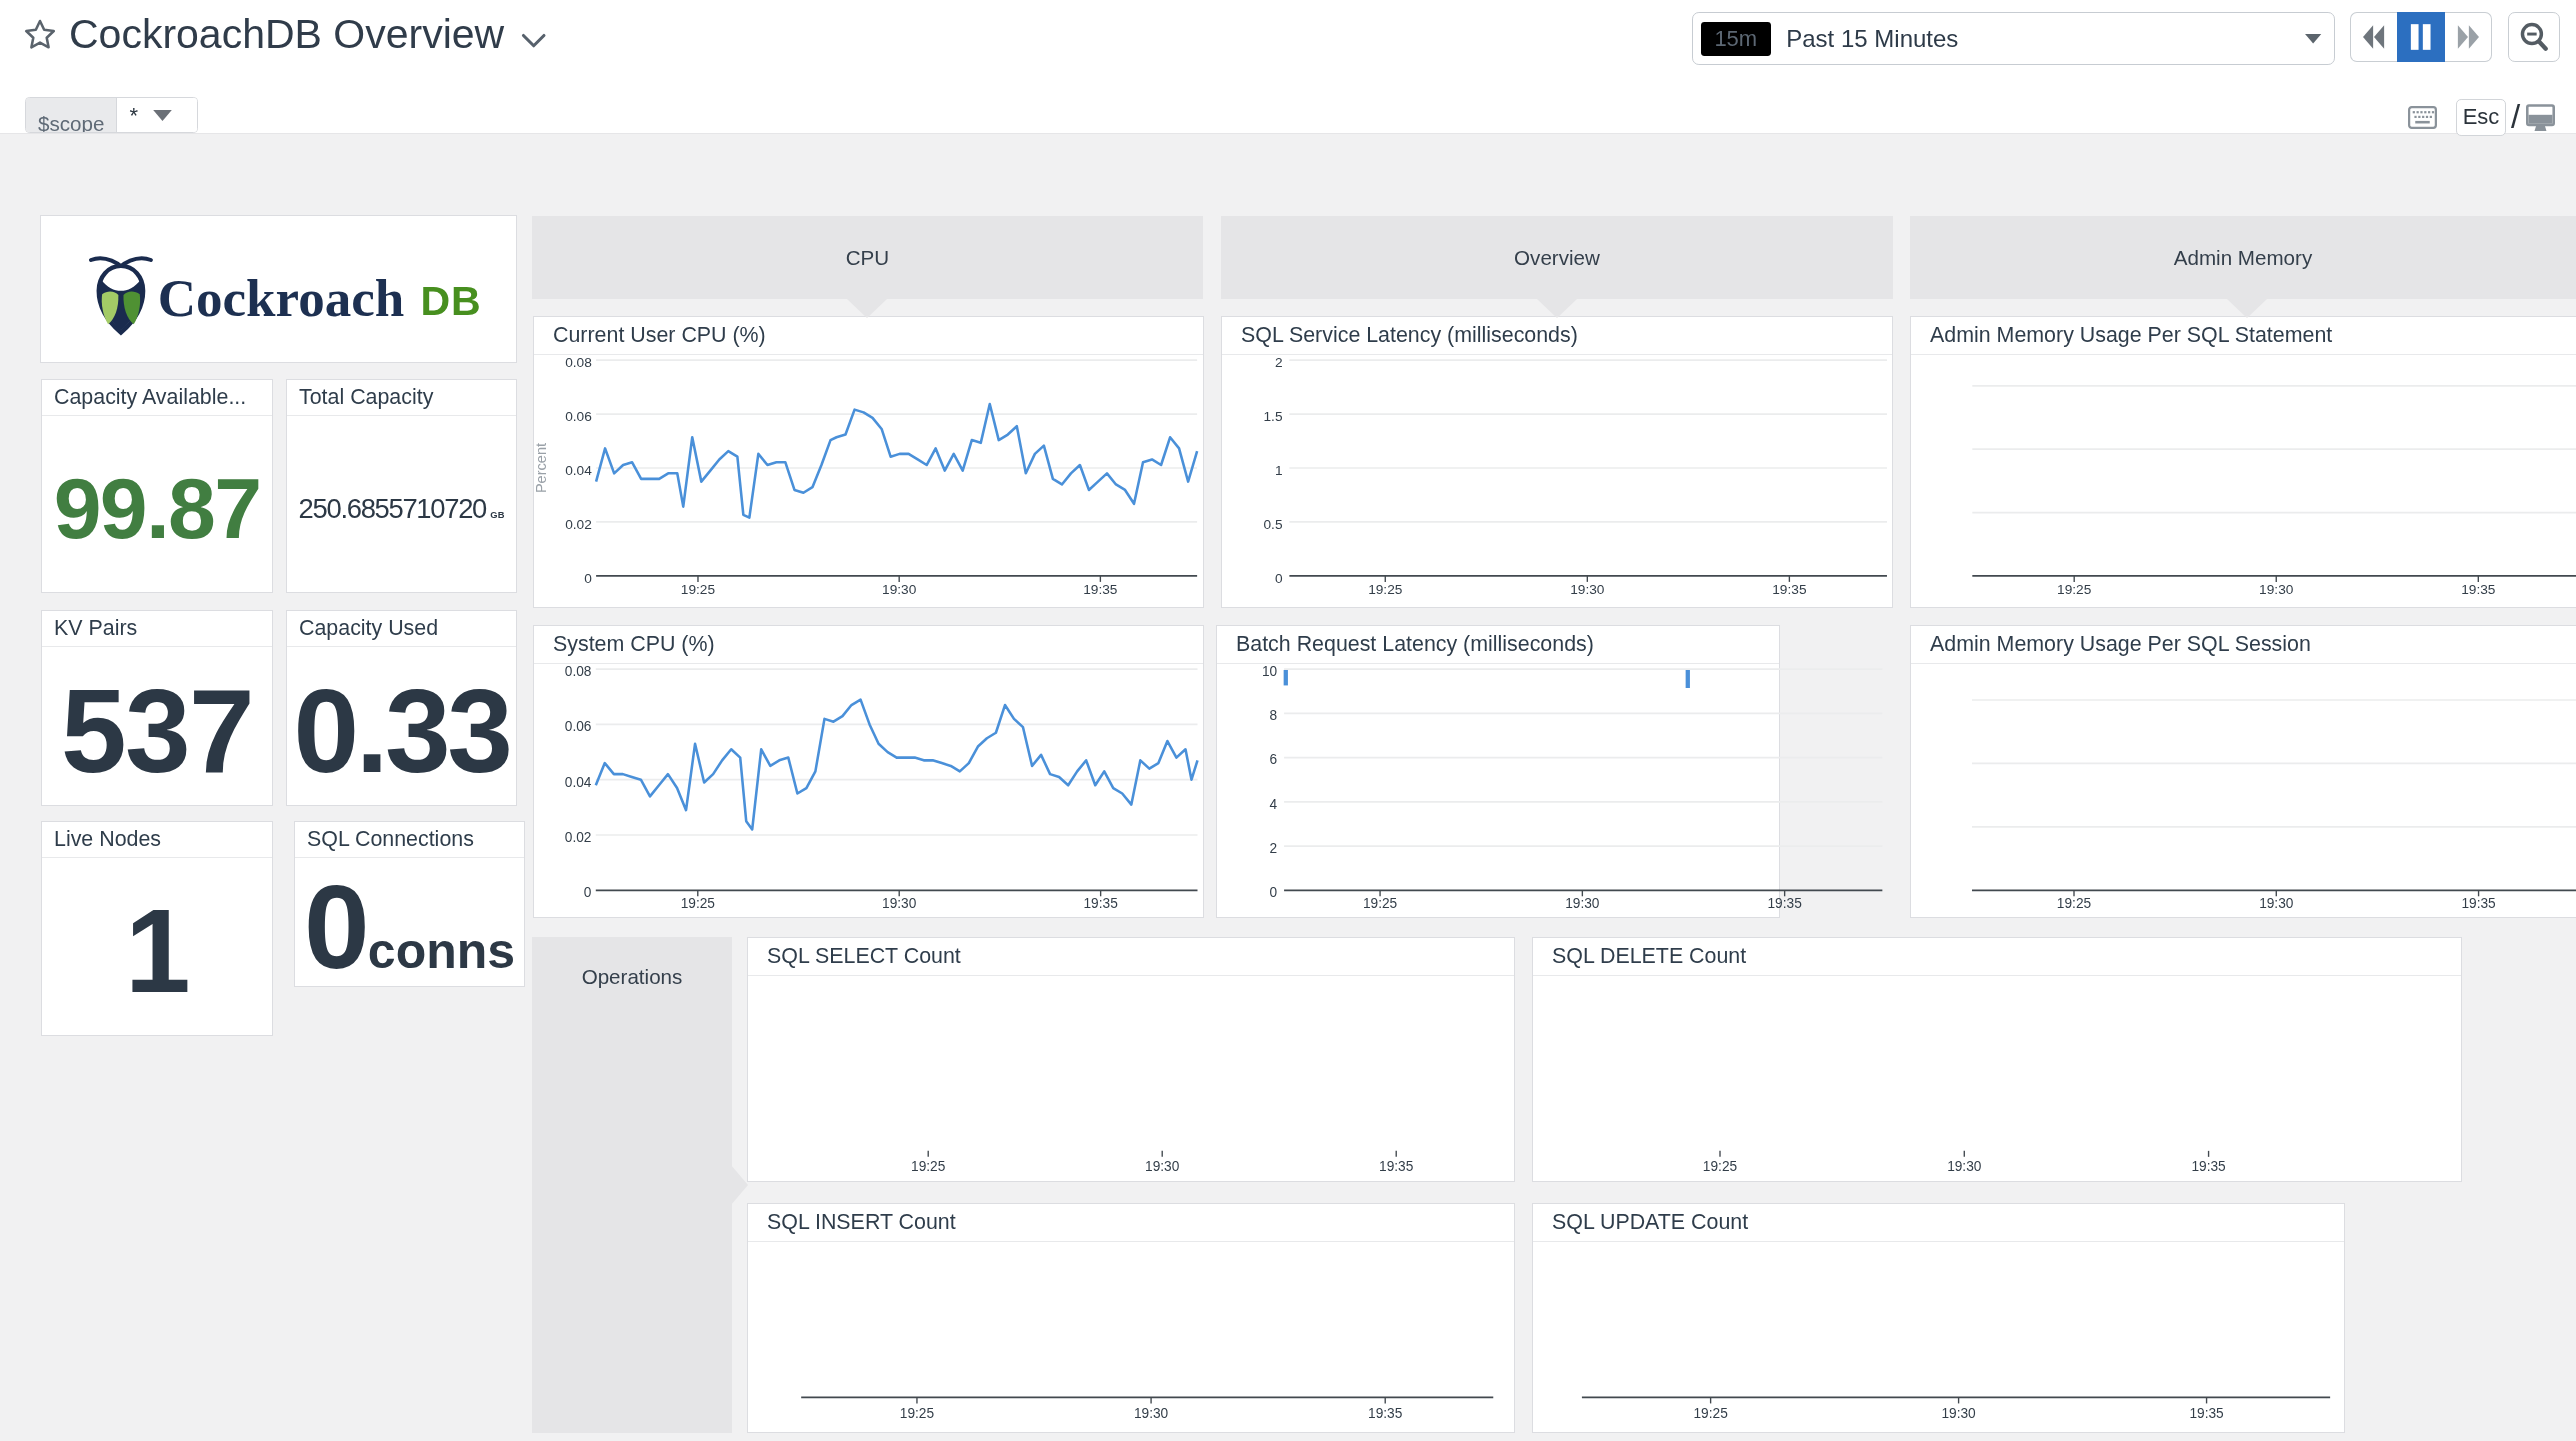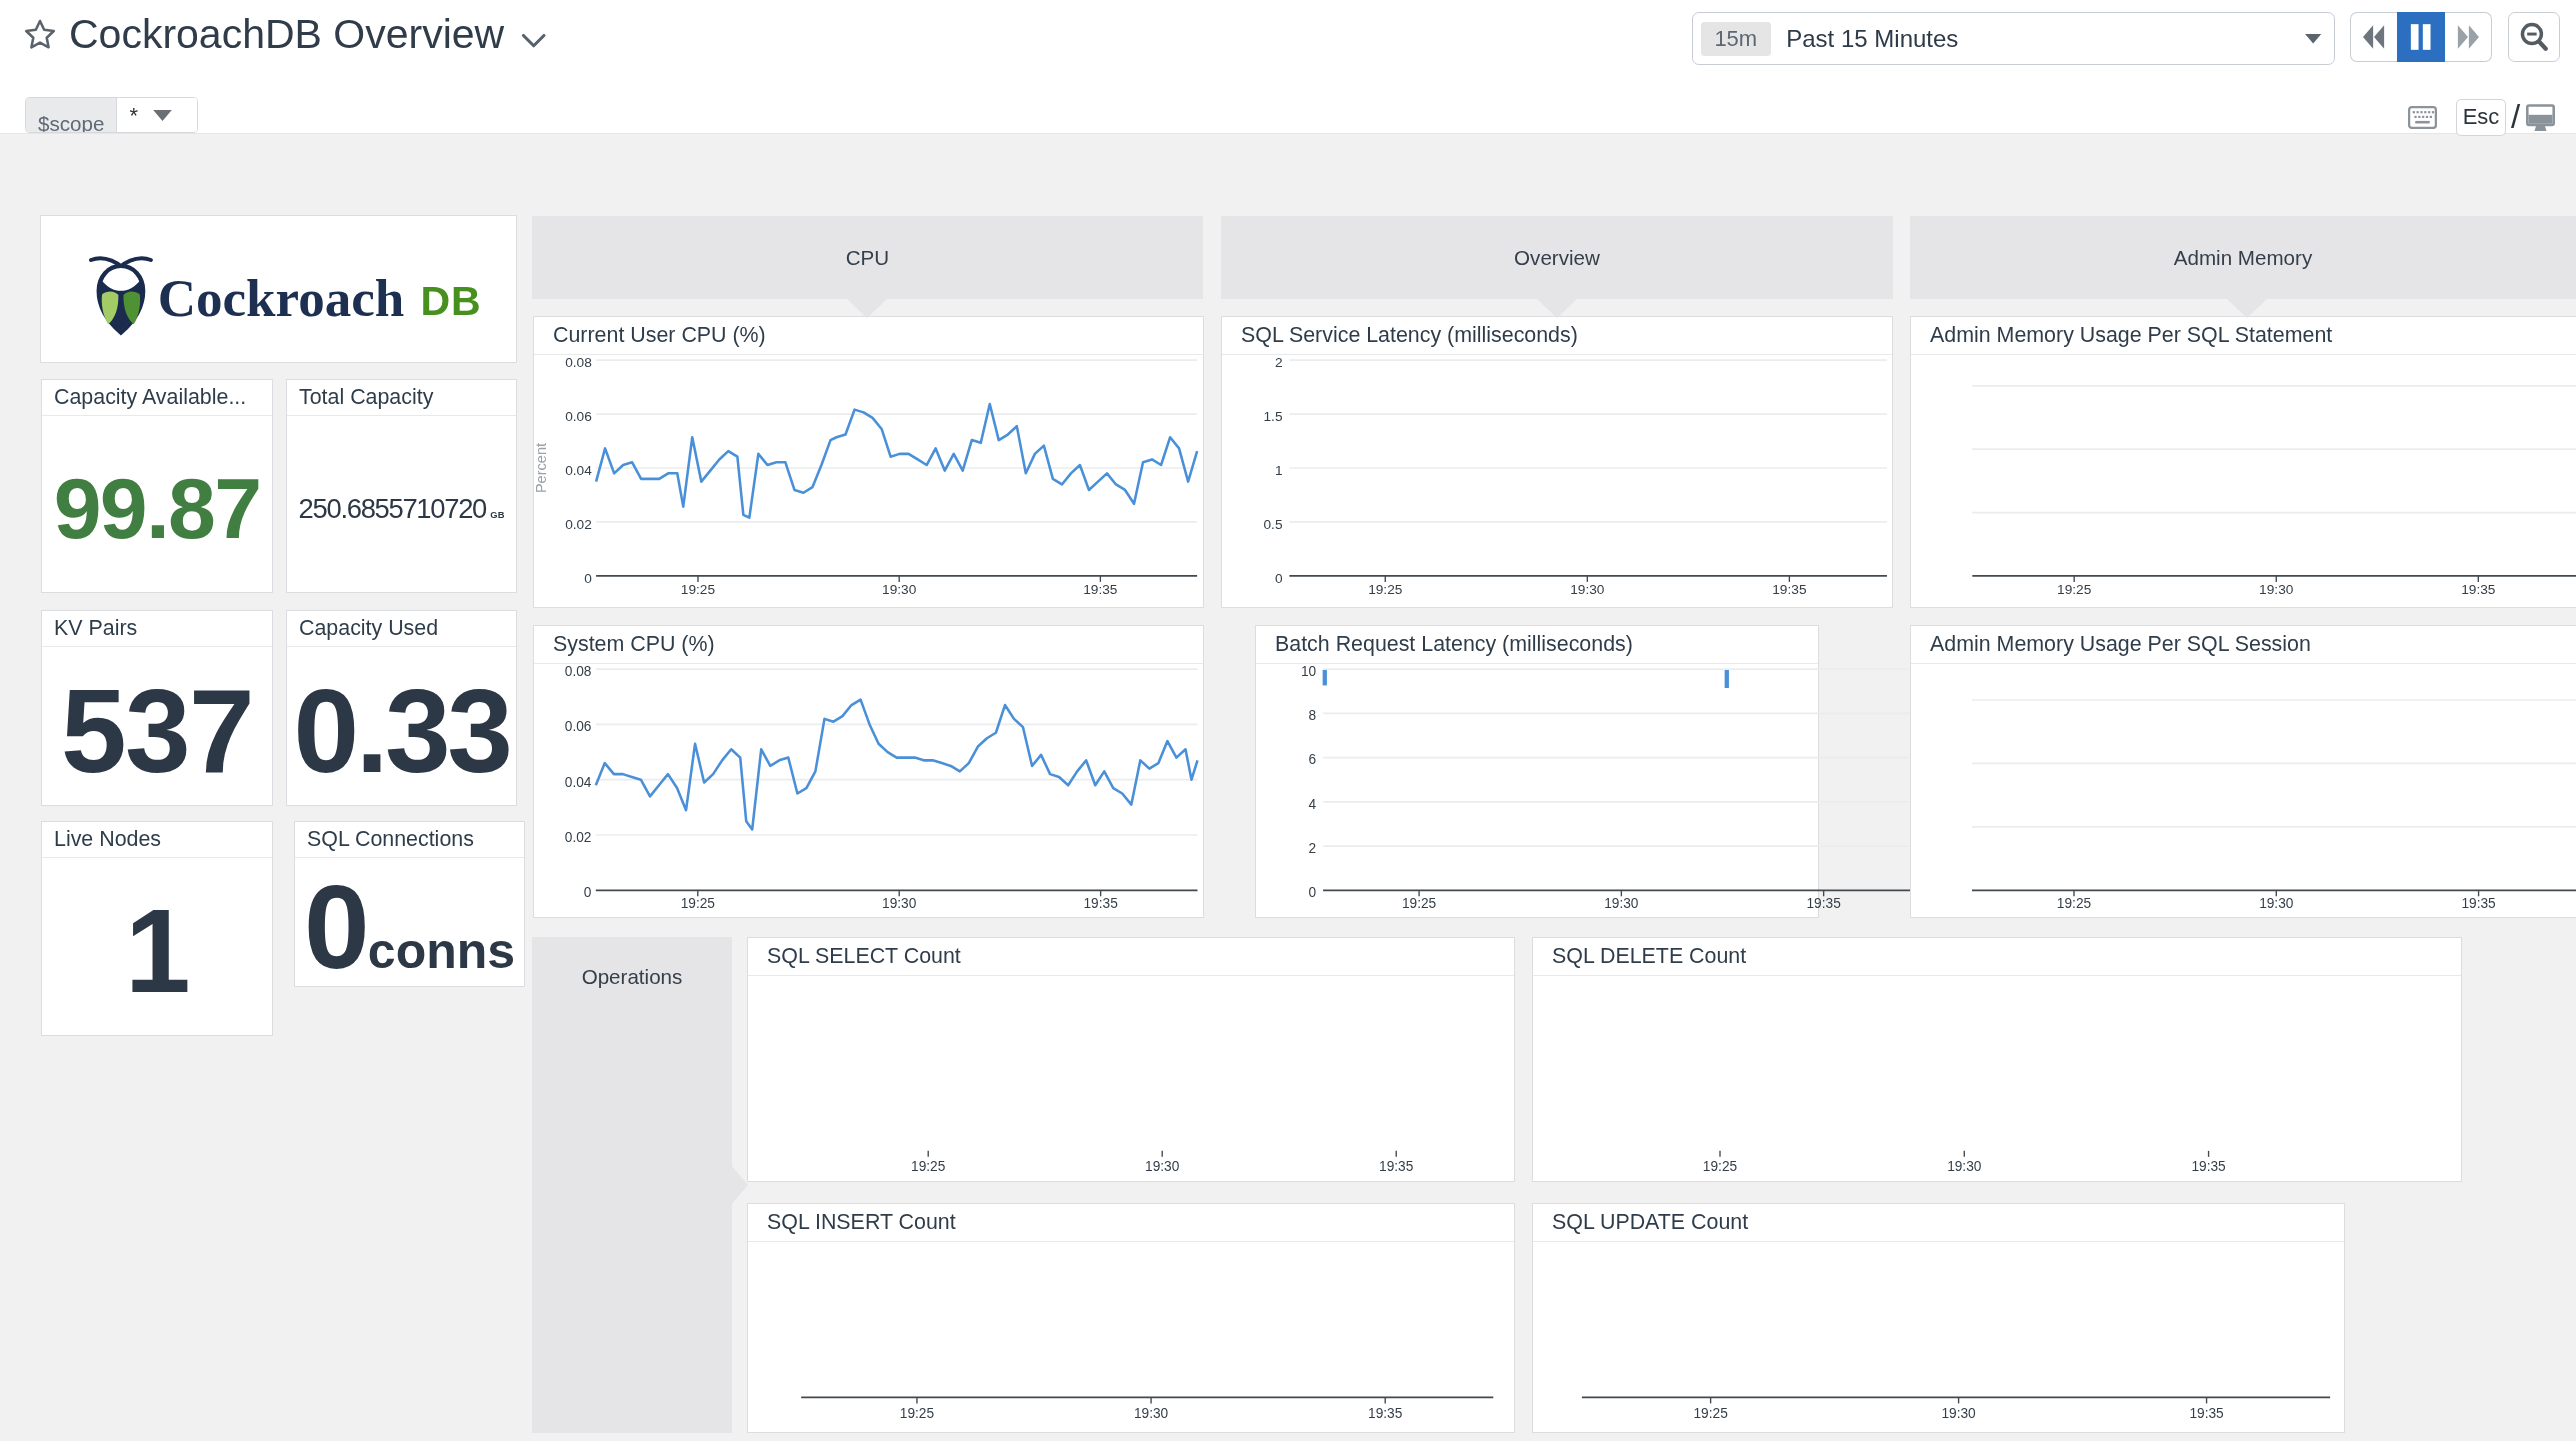--- a/index.html
+++ b/index.html
@@ -23,21 +23,21 @@
 <svg class="abs" style="left:520px;top:32px" width="27.4" height="19" viewBox="0 0 32 22">
     <polyline points="4,4 16,16 28,4" fill="none" stroke="#57616c" stroke-width="3.6" stroke-linecap="round" stroke-linejoin="round"></polyline>
   </svg>
 <div class="abs" style="left:25px;top:97px;height:36px;border:1.7px solid #d6d8dc;border-radius:4.3px;display:flex;overflow:hidden">
     <div style="background:#e9eaec;border-right:1.7px solid #d6d8dc;padding:9px 12px;line-height:33px;font-size:20.6px;color:#5f6a76">$scope</div>
     <div style="background:#fff;width:80px;line-height:33px;font-size:22px;color:#2b3540;display:flex;align-items:center;padding-left:12px">*<svg width="19" height="11" viewBox="0 0 22 13" style="position:static;margin-left:15.4px">
         <polygon points="0,0 22,0 11,13" fill="#6b7077"></polygon>
       </svg></div>
   </div>
 <div class="abs" style="left:1692px;top:12px;width:643px;height:53px;border:1.7px solid #c7ccd2;border-radius:6.9px;background:#fff;display:flex;align-items:center">
-    <div style="margin-left:7.7px;background:#e5e5e5;border-radius:3.4px;height:34px;line-height:34px;padding:0 13.7px;font-size:22px;color:#5c6773">15m</div>
+    <div style="margin-left:7.7px;background:#000000;border-radius:3.4px;height:34px;line-height:34px;padding:0 13.7px;font-size:22px;color:#5c6773">15m</div>
     <div style="margin-left:15.4px;font-size:24px;color:#2d3a48">Past 15 Minutes</div>
     <svg width="16.3" height="9.4" viewBox="0 0 19 11" style="position:static;margin-left:auto;margin-right:13px">
       <polygon points="0,0 19,0 9.5,11" fill="#5b646c"></polygon>
     </svg>
   </div>
 <div class="abs" style="left:2350px;top:12px;height:50px;display:flex">
     <div style="width:47px;border:1.7px solid #c9ced3;border-right:none;border-radius:6.9px 0 0 6.9px;background:#fff;display:flex;align-items:center;justify-content:center">
       <svg width="22" height="26" viewBox="0 0 26 30" style="position:static">
         <polygon points="12,1 12,29 0,15" fill="#6e757c"></polygon>
         <polygon points="25,1 25,29 13,15" fill="#6e757c"></polygon>
@@ -218,21 +218,21 @@
       <text x="426" y="279" font-size="16" fill="#333e49" text-anchor="middle">19:30</text>
       <line x1="662" y1="258" x2="662" y2="265" stroke="#42494f" stroke-width="1.6"></line>
       <text x="662" y="279" font-size="16" fill="#333e49" text-anchor="middle">19:35</text>
       <text x="70" y="14.0" font-size="16" fill="#333e49" text-anchor="end">2</text>
       <text x="70" y="77.0" font-size="16" fill="#333e49" text-anchor="end">1.5</text>
       <text x="70" y="140.0" font-size="16" fill="#333e49" text-anchor="end">1</text>
       <text x="70" y="203.0" font-size="16" fill="#333e49" text-anchor="end">0.5</text>
       <text x="70" y="266.0" font-size="16" fill="#333e49" text-anchor="end">0</text>
     </svg>
   </div>
-<div class="tile" style="left:1255px;top:625px;width:564px;height:293px">
+<div class="tile" style="left:1216px;top:625px;width:564px;height:293px">
     <div class="thead">Batch Request Latency (milliseconds)</div>
     <svg width="669" height="252" style="top:38px" viewBox="0 0 780 294">
       <line x1="78" y1="6.0" x2="776" y2="6.0" stroke="#ebeced" stroke-width="2"></line>
       <line x1="78" y1="57.6" x2="776" y2="57.6" stroke="#ebeced" stroke-width="2"></line>
       <line x1="78" y1="109.2" x2="776" y2="109.2" stroke="#ebeced" stroke-width="2"></line>
       <line x1="78" y1="160.8" x2="776" y2="160.8" stroke="#ebeced" stroke-width="2"></line>
       <line x1="78" y1="212.4" x2="776" y2="212.4" stroke="#ebeced" stroke-width="2"></line>
       <line x1="78" y1="264" x2="776" y2="264" stroke="#42494f" stroke-width="2"></line>
       <line x1="190" y1="264" x2="190" y2="271" stroke="#42494f" stroke-width="1.6"></line>
       <text x="190" y="285" font-size="16" fill="#333e49" text-anchor="middle">19:25</text>

